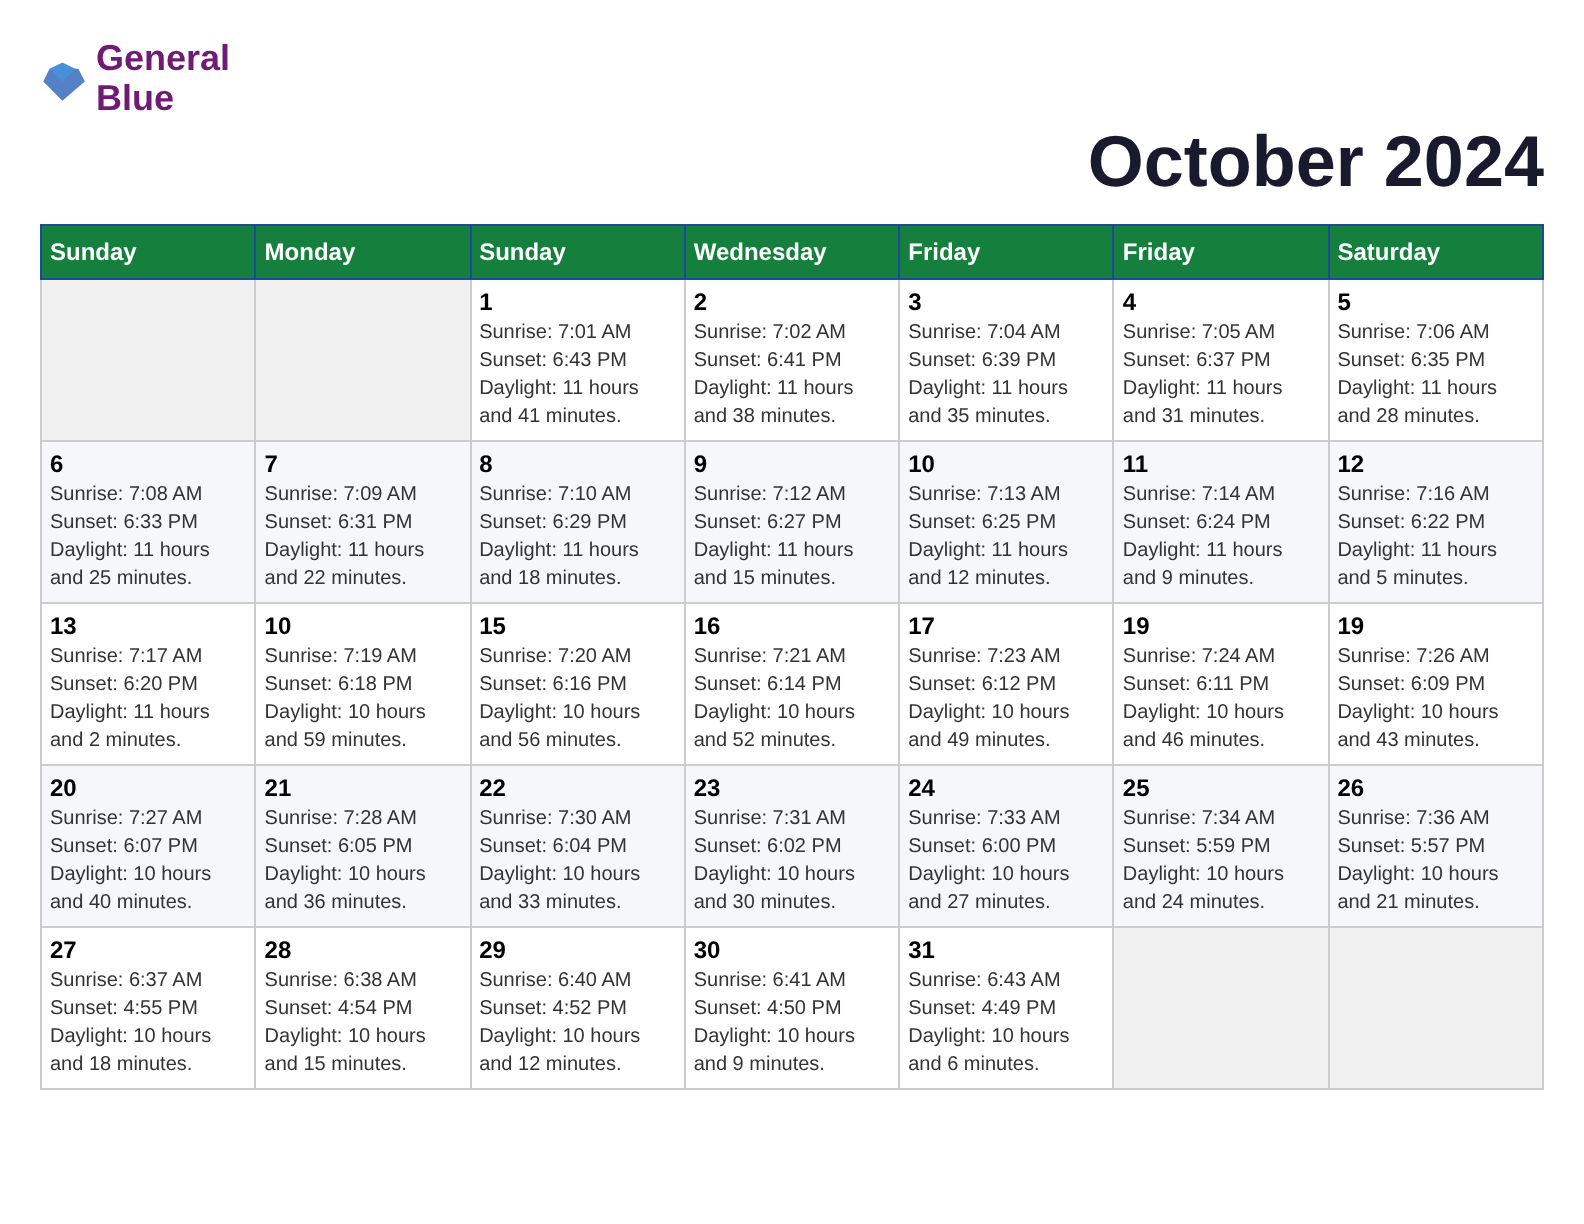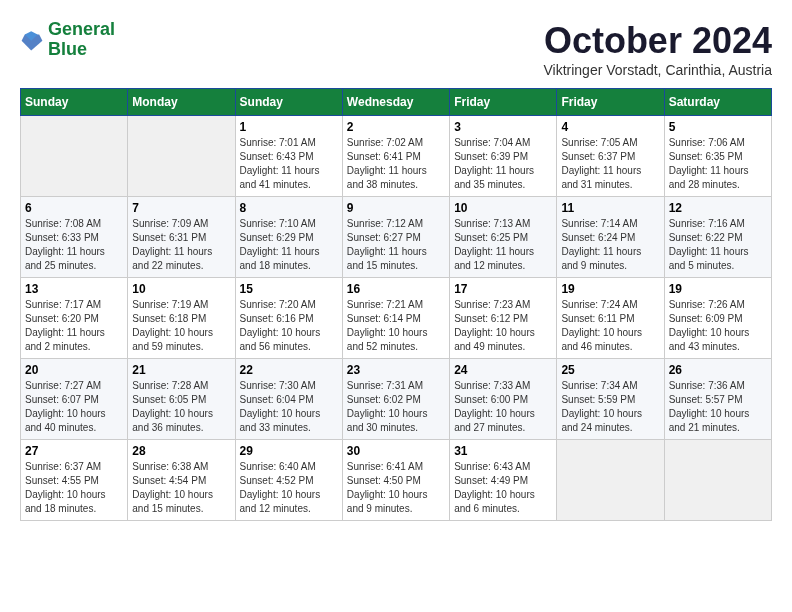--- a/index.html
+++ b/index.html
@@ -21,33 +21,34 @@
       align-items: center;
       gap: 4px;
     }
     .logo-text {
       font-size: 18px;
       font-weight: bold;
       color: #1a1a2e;
       line-height: 1.1;
     }
     .logo-text span {
-      color: #15803d;
+      color: #701a75;
     }
     .logo-icon {
       width: 24px;
       height: 24px;
     }
     .title-block {
       text-align: right;
     }
     .month-title {
       font-size: 36px;
       font-weight: bold;
       color: #1a1a2e;
+      margin-top: 40px;
     }
     .subtitle {
       font-size: 14px;
       color: #333;
     }
     table {
       width: 100%;
       border-collapse: collapse;
       font-size: 11px;
     }
@@ -95,21 +96,20 @@
       <polygon points="6,8 24,8 28,16 14,28 2,16" fill="#2962b8" opacity="0.8"></polygon>
       <polygon points="6,8 14,4 22,8 14,16" fill="#4a90d9"></polygon>
     </svg>
     <div class="logo-text">
       <div><span>General</span></div>
       <div><span>Blue</span></div>
     </div>
   </div>
   <div class="title-block">
     <div class="month-title">October 2024</div>
-    <div class="subtitle">Viktringer Vorstadt, Carinthia, Austria</div>
   </div>
 </div>
 
 <table>
   <thead>
     <tr>
     <th>Sunday</th>
         <th>Monday</th>
         <th>Sunday</th>
         <th>Wednesday</th>

